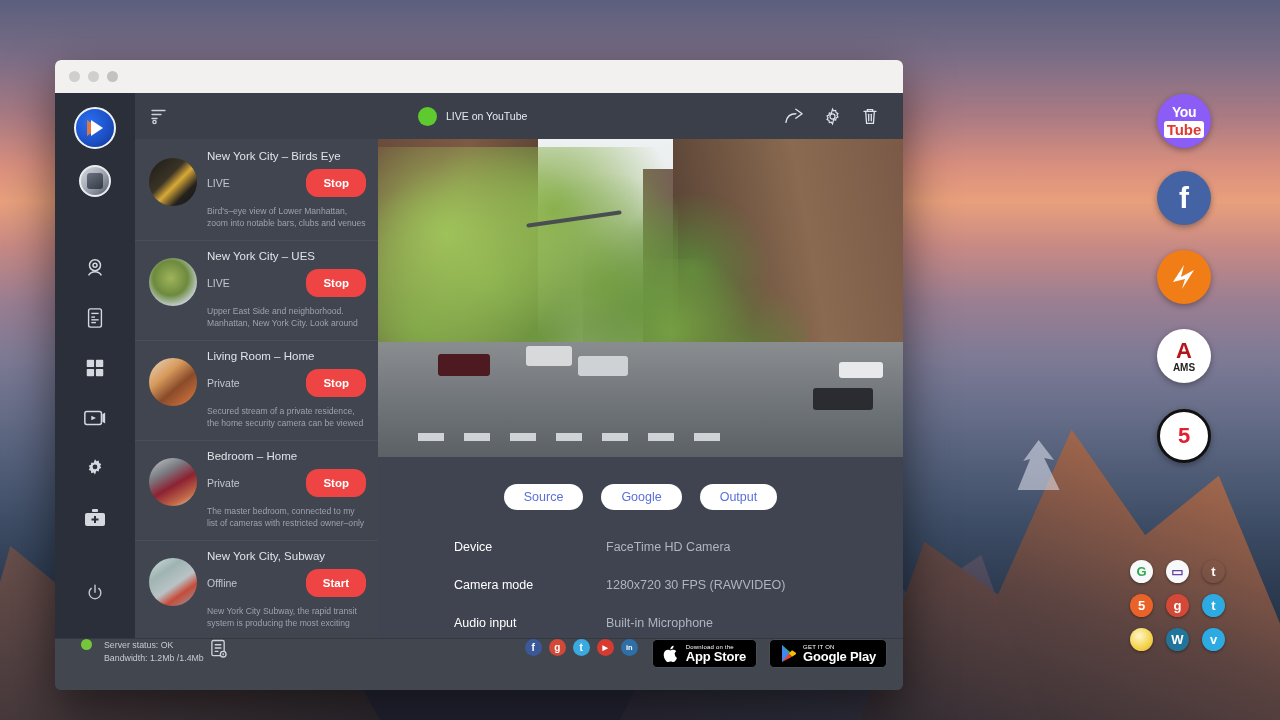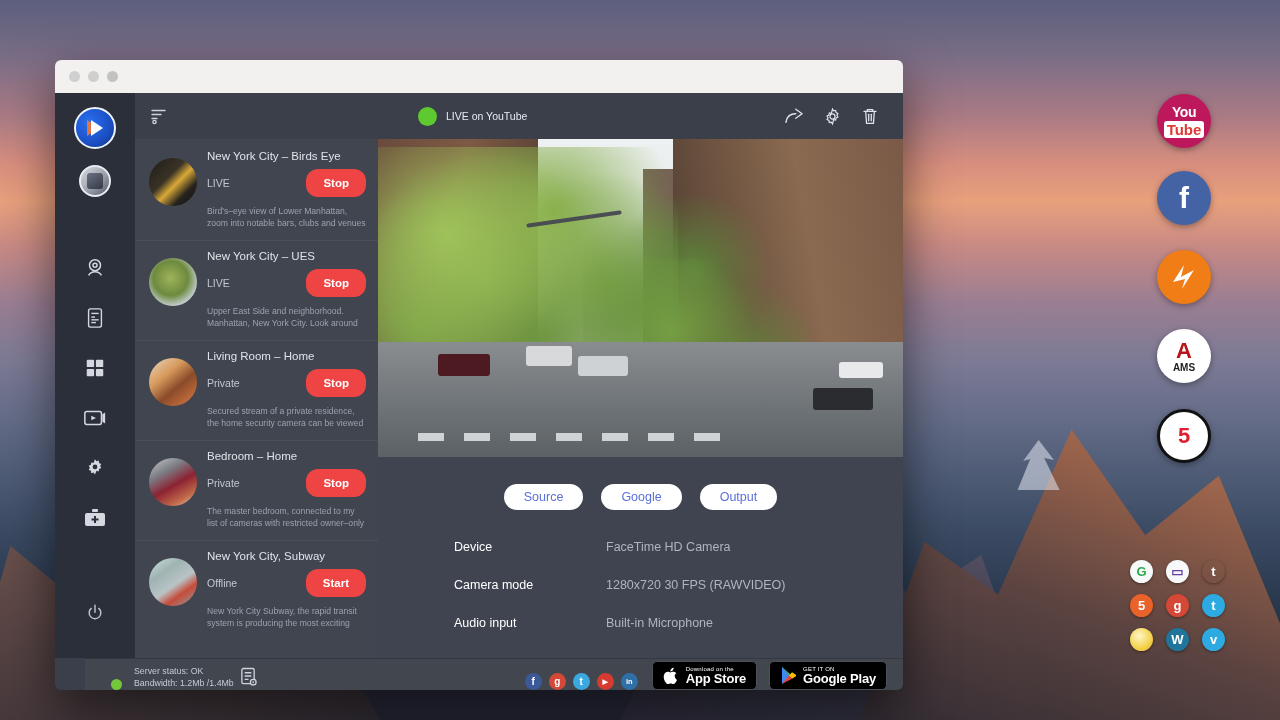--- a/index.html
+++ b/index.html
@@ -250,22 +250,22 @@
     color: #5a6fd8; font-size: 12.5px; cursor: pointer;
     font-family: "Liberation Sans", sans-serif;
   }
   .info { padding: 30px 0 0 76px; flex: 1; }
   .info-row { display: flex; margin-bottom: 24px; }
   .info-label { width: 152px; color: #ffffff; font-size: 12.5px; }
   .info-value { color: #aeb5bf; font-size: 12.5px; }
 
   
   .bottombar {
-    height: 32px; background: #41464f; display: flex; align-items: flex-end;
-    flex: none; padding: 0 16px; border-top: 1px solid rgba(0,0,0,.2); margin-left: 30px;
+    height: 52px; background: #41464f; display: flex; align-items: flex-start;
+    flex: none; padding: 0 16px; border-top: 1px solid rgba(0,0,0,.2);
   }
   .status-dot { width: 11px; height: 11px; border-radius: 50%; background: #74c63a; margin: 0 12px 0 10px; }
   .status-text { color: #c5cbd4; font-size: 8.8px; line-height: 1.45; }
   .status-doc { margin-left: 6px; }
   .bb-spacer { flex: 1; }
   .socials { display: flex; gap: 7px; }
   .soc {
     width: 17px; height: 17px; border-radius: 50%;
     display: flex; align-items: center; justify-content: center;
     font-size: 10px; color: #fff; font-weight: bold;
@@ -285,21 +285,21 @@
 <div class="desktop-mountains">
   <div class="peak p4"></div>
   <div class="peak p3"></div>
   <div class="peak p1"></div>
   <div class="peak p2"></div>
   <div class="snowcap sc1"></div>
   <div class="snowcap sc2"></div>
 </div>
 
 <div class="dock">
-  <div class="dock-icon dock-lg" style="top:94px;background:#be185d;">
+  <div class="dock-icon dock-lg" style="top:94px;background:#8b5cf6;">
     <span class="yt-badge">
       <span class="yt-you">You</span>
       <span class="yt-tube">Tube</span>
     </span>
   </div>
   <div class="dock-icon dock-lg" style="top:171px;background:#4463a4;font-size:30px;">
     <span>f</span>
   </div>
   <div class="dock-icon dock-lg" style="top:329px;background:#ffffff;color:#b5151b;">
     <span style="display:flex;flex-direction:column;align-items:center;line-height:1;">

